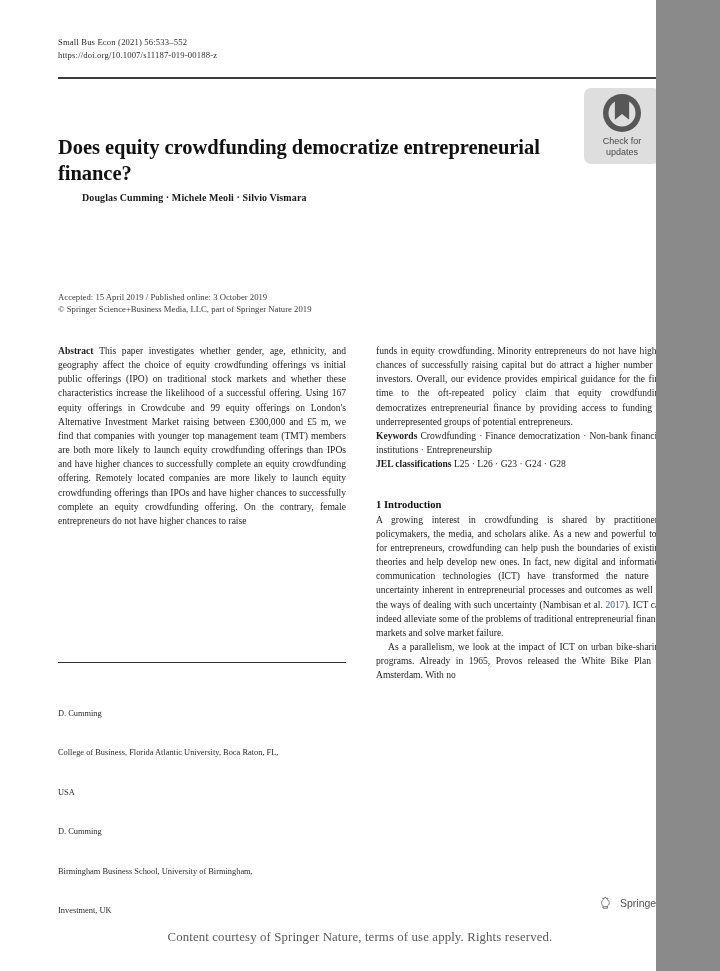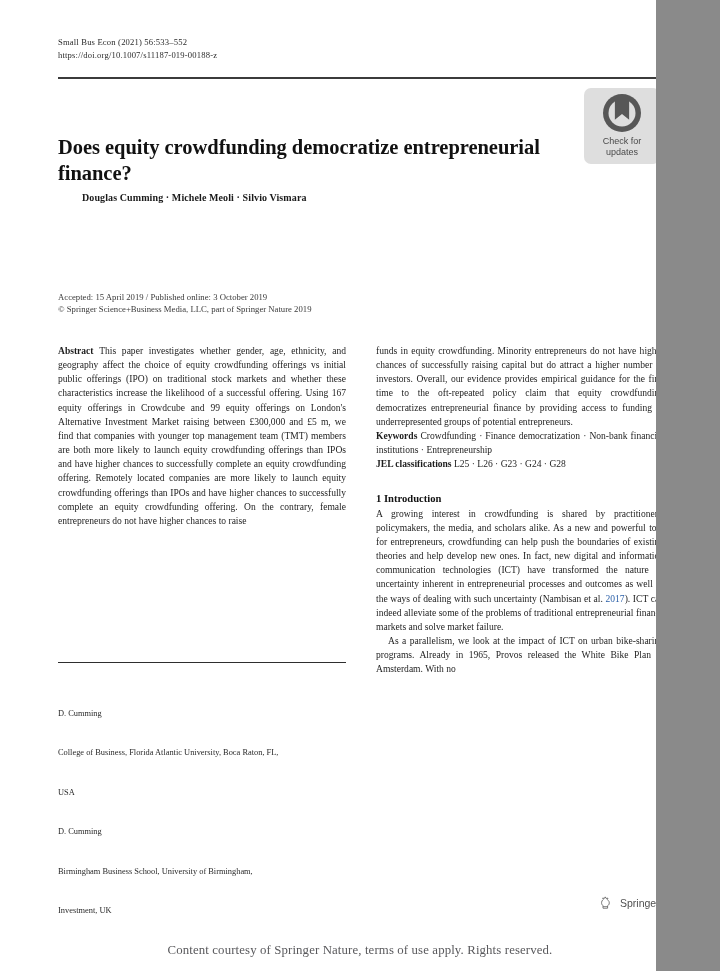--- a/index.html
+++ b/index.html
@@ -199,21 +199,21 @@
     border-right: 0.9px solid #555;
     transform: skewY(0deg);
     clip-path: polygon(0 0, 100% 0, 50% 100%);
     background: #777;
   }
 
   
   .kw-block { margin-top: 20px; }
   .jel-block { margin-top: 19px; }
   .sec-head {
-    margin-top: 21px;
+    margin-top: 27px;
     font-size: 10.6px;
     font-weight: bold;
     color: #111;
   }
   .sec-body { margin-top: 16px; }
   .indent { text-indent: 12px; }
   .cite-link { color: #2a5fa8; }
 
   
   .springer {
@@ -235,21 +235,20 @@
 
   
   .footer {
     position: absolute;
     left: 0;
     top: 930px;
     width: 720px;
     height: 41px;
     background: #ffffff;
     display: flex;
-    align-items: center;
     justify-content: center;
   }
   .footer-text {
     font-size: 12.8px;
     color: #59595c;
     letter-spacing: 0.01em;
   }
 </style>
 </head>
 <body>

